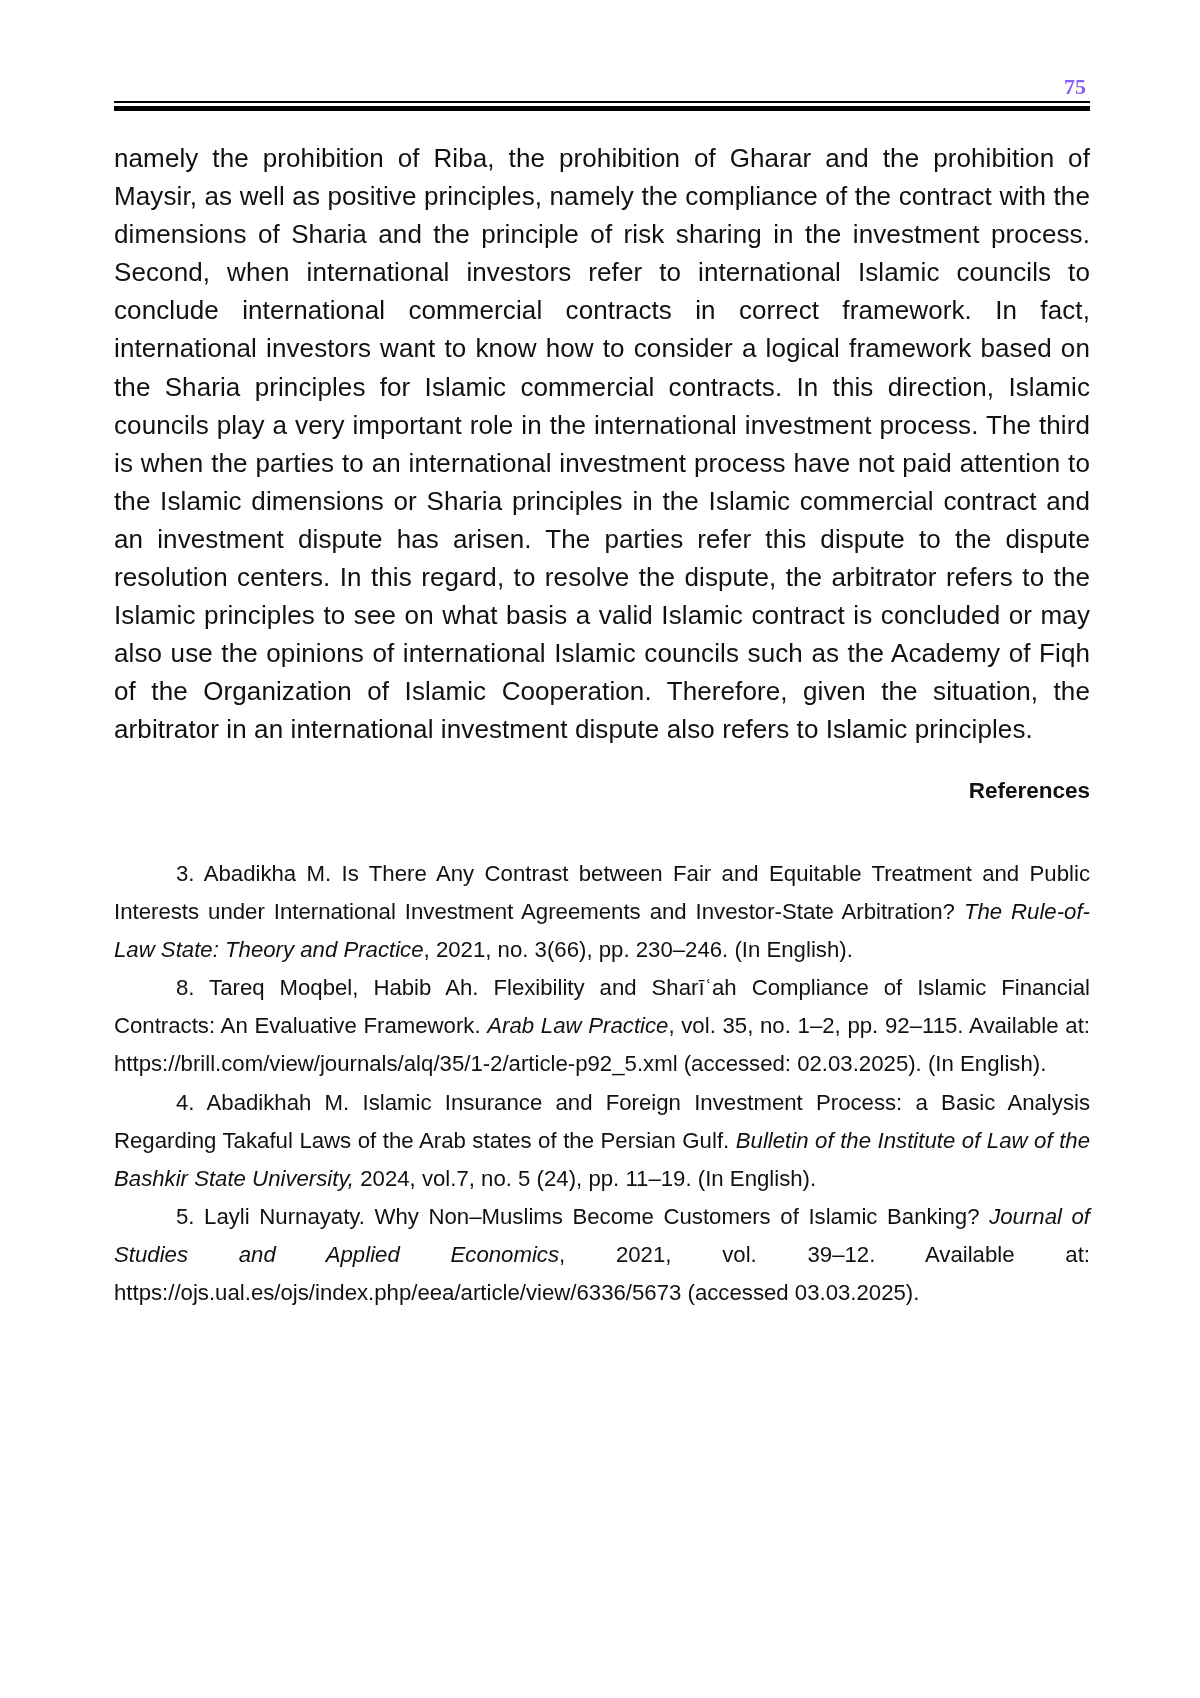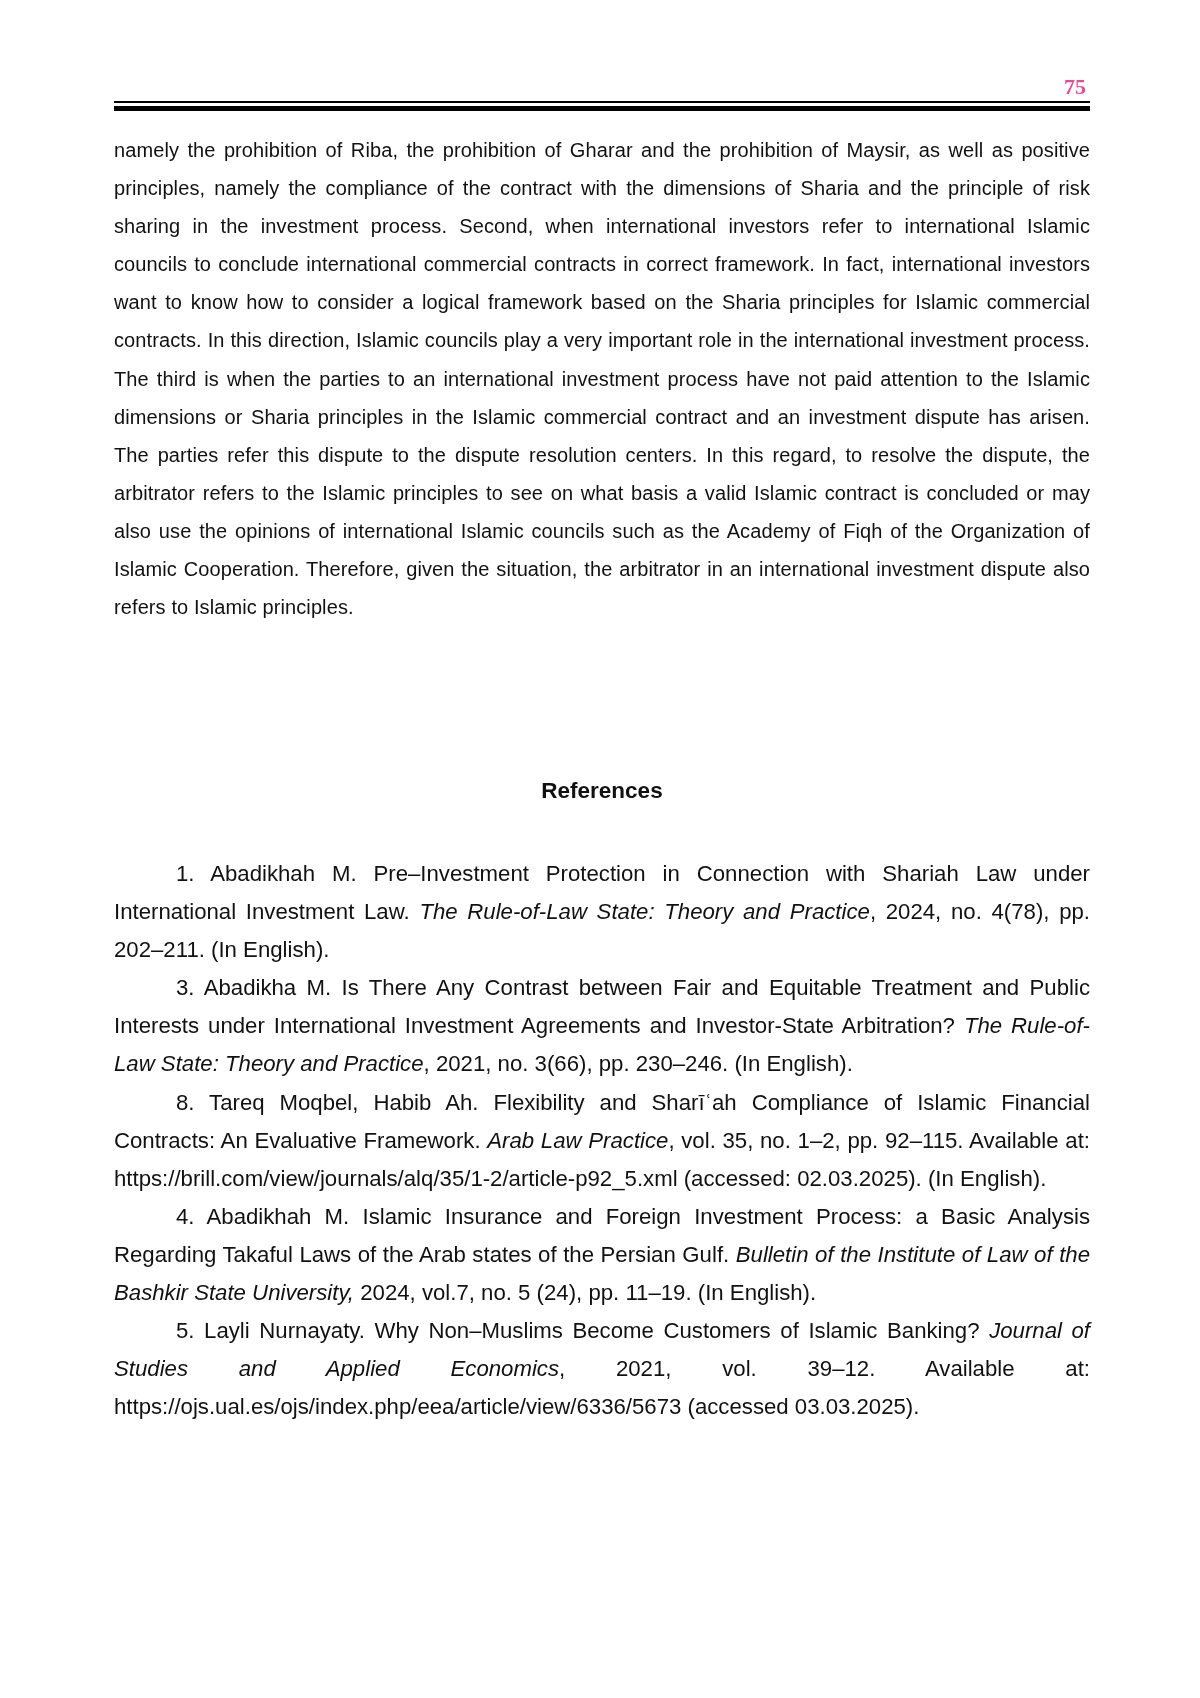--- a/index.html
+++ b/index.html
@@ -1,30 +1,30 @@
 <!DOCTYPE html>
 <html><head>
 <meta charset="utf-8">
 <style>
   html, body { margin: 0; padding: 0; background: #ffffff; }
   body { width: 1200px; height: 1698px; position: relative; overflow: hidden; }
   .page { position: absolute; left: 114px; top: 0; width: 976px; }
   .page-number {
     position: absolute; left: 0; top: 74px; width: 972px; text-align: right;
-    font-family: "Liberation Serif", serif; font-weight: bold; font-size: 22px; color: #ec4899;
+    font-family: "Liberation Serif", serif; font-weight: bold; font-size: 22px; color: #8b5cf6;
   }
   .rule-thin { position: absolute; left: 0; top: 101px; width: 976px; height: 2px; background: #000; }
   .rule-thick { position: absolute; left: 0; top: 106px; width: 976px; height: 5px; background: #000; }
   .body-text {
-    position: absolute; left: 0; top: 131px; width: 976px;
-    font-family: "Liberation Sans", sans-serif; font-size: 20px; line-height: 38.1px;
+    position: absolute; left: 0; top: 139px; width: 976px;
+    font-family: "Liberation Sans", sans-serif; font-size: 26px; line-height: 38.1px;
     color: #111; text-align: justify; margin: 0; letter-spacing: 0.1px;
   }
   .refs-heading {
-    position: absolute; left: 0; top: 778px; width: 976px; text-align: center;
+    position: absolute; left: 0; top: 778px; width: 976px; text-align: right;
     font-family: "Liberation Sans", sans-serif; font-weight: bold; font-size: 22.5px; color: #111; margin: 0;
   }
   .refs {
     position: absolute; left: 0; top: 855px; width: 976px;
     font-family: "Liberation Sans", sans-serif; font-size: 22.2px; line-height: 38.1px; color: #111;
     margin: 0; padding: 0; list-style: none;
   }
   .refs li { text-align: justify; text-indent: 62px; margin: 0; }
   .refs i { font-style: italic; }
 </style>
@@ -34,19 +34,18 @@
 <div class="page">
   <div class="page-number">75</div>
   <div class="rule-thin"></div>
   <div class="rule-thick"></div>
 
   <p class="body-text">namely the prohibition of Riba, the prohibition of Gharar and the prohibition of Maysir, as well as positive principles, namely the compliance of the contract with the dimensions of Sharia and the principle of risk sharing in the investment process. Second, when international investors refer to international Islamic councils to conclude international commercial contracts in correct framework. In fact, international investors want to know how to consider a logical framework based on the Sharia principles for Islamic commercial contracts. In this direction, Islamic councils play a very important role in the international investment process. The third is when the parties to an international investment process have not paid attention to the Islamic dimensions or Sharia principles in the Islamic commercial contract and an investment dispute has arisen. The parties refer this dispute to the dispute resolution centers. In this regard, to resolve the dispute, the arbitrator refers to the Islamic principles to see on what basis a valid Islamic contract is concluded or may also use the opinions of international Islamic councils such as the Academy of Fiqh of the Organization of Islamic Cooperation. Therefore, given the situation, the arbitrator in an international investment dispute also refers to Islamic principles.</p>
 
   <h2 class="refs-heading">References</h2>
 
   <ol class="refs">
-    <li><span>1. Abadikhah M.  Pre–Investment Protection in Connection with Shariah Law under International Investment Law. </span><i>The Rule-of-Law State: Theory and Practice</i><span>, 2024, no. 4(78), pp. 202–211. (In English).</span></li>
     <li><span>3.  Abadikha M.  Is There Any Contrast between Fair and Equitable Treatment and Public Interests under International Investment Agreements and Investor-State Arbitration? </span><i>The Rule-of-Law State: Theory and Practice</i><span>, 2021, no. 3(66), pp. 230–246. (In English).</span></li>
     <li><span>8. Tareq Moqbel, Habib Ah. Flexibility and Sharīʿah Compliance of Islamic Financial Contracts: An Evaluative Framework.  </span><i>Arab Law Practice</i><span>, vol. 35, no. 1–2, pp. 92–115. Available at: https://brill.com/view/journals/alq/35/1-2/article-p92_5.xml (accessed: 02.03.2025). (In English).</span></li>
     <li><span>4. Abadikhah M. Islamic Insurance and Foreign Investment Process: a Basic Analysis Regarding Takaful Laws of the Arab states of the Persian Gulf.  </span><i>Bulletin of the Institute of Law of the Bashkir State University,</i><span> 2024, vol.7, no. 5 (24), pp. 11–19. (In English).</span></li>
     <li><span>5. Layli Nurnayaty. Why Non–Muslims Become Customers of Islamic Banking? </span><i>Journal of Studies and Applied Economics</i><span>, 2021, vol. 39–12. Available at: https://ojs.ual.es/ojs/index.php/eea/article/view/6336/5673 (accessed 03.03.2025).</span></li>
   </ol>
 </div>
 
 </body></html>

